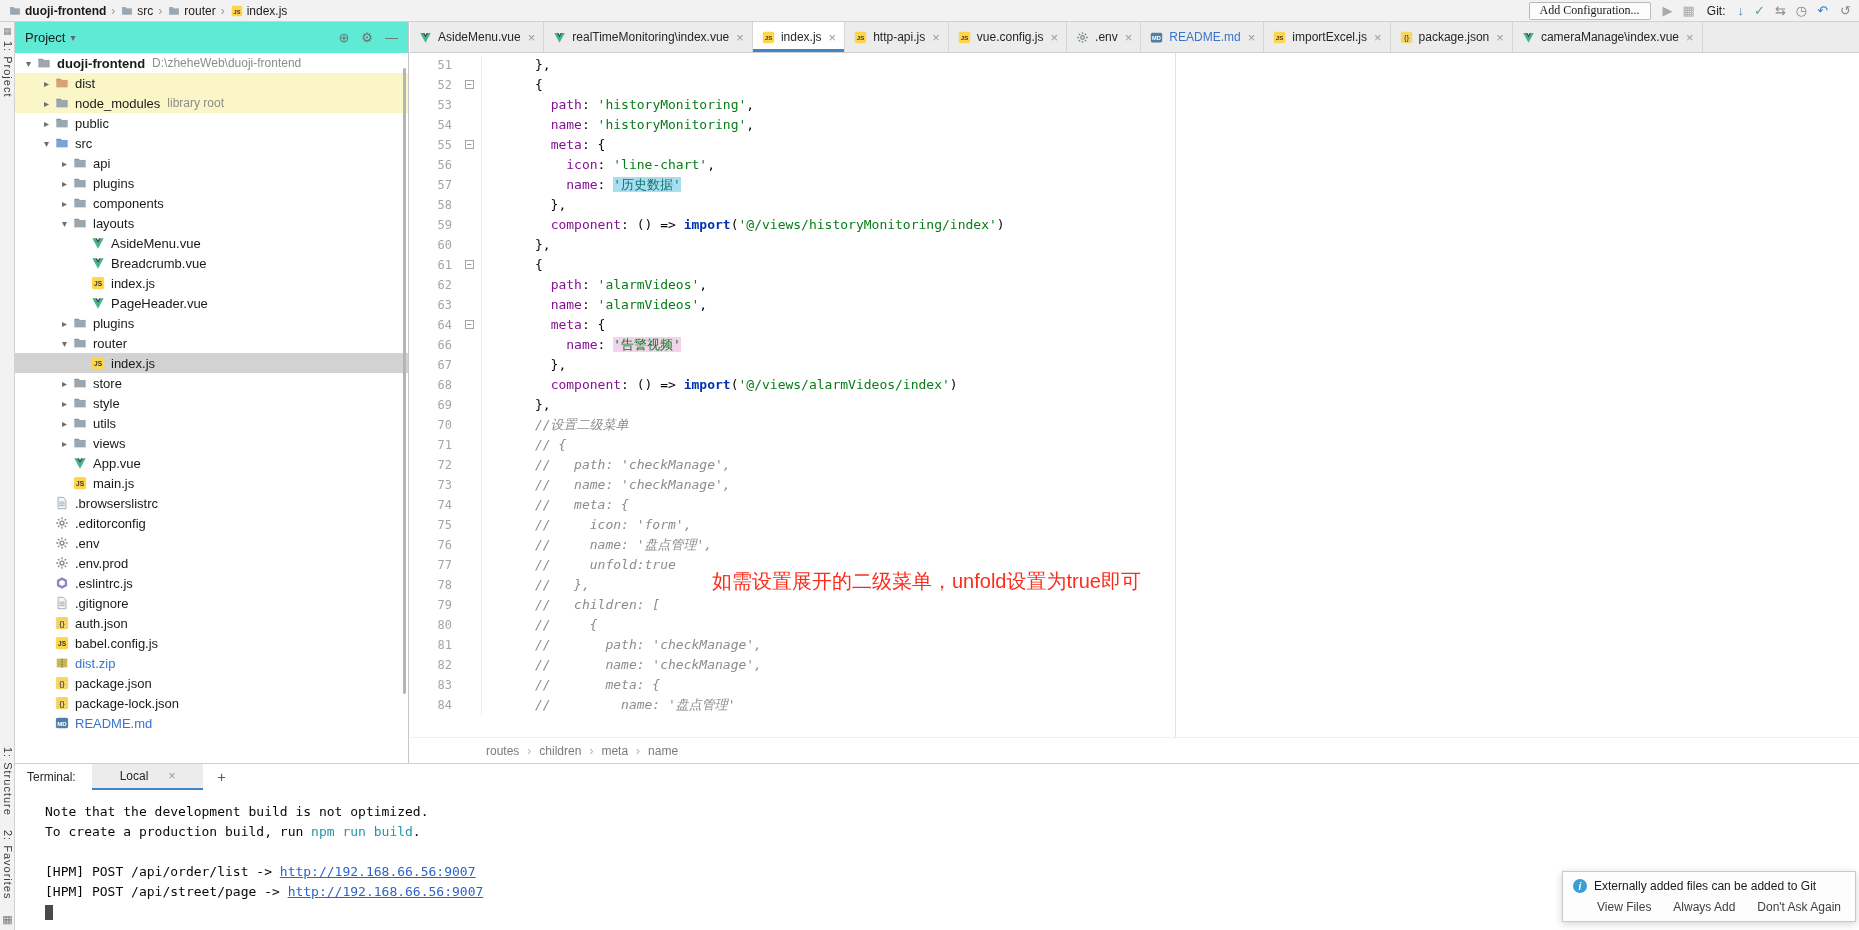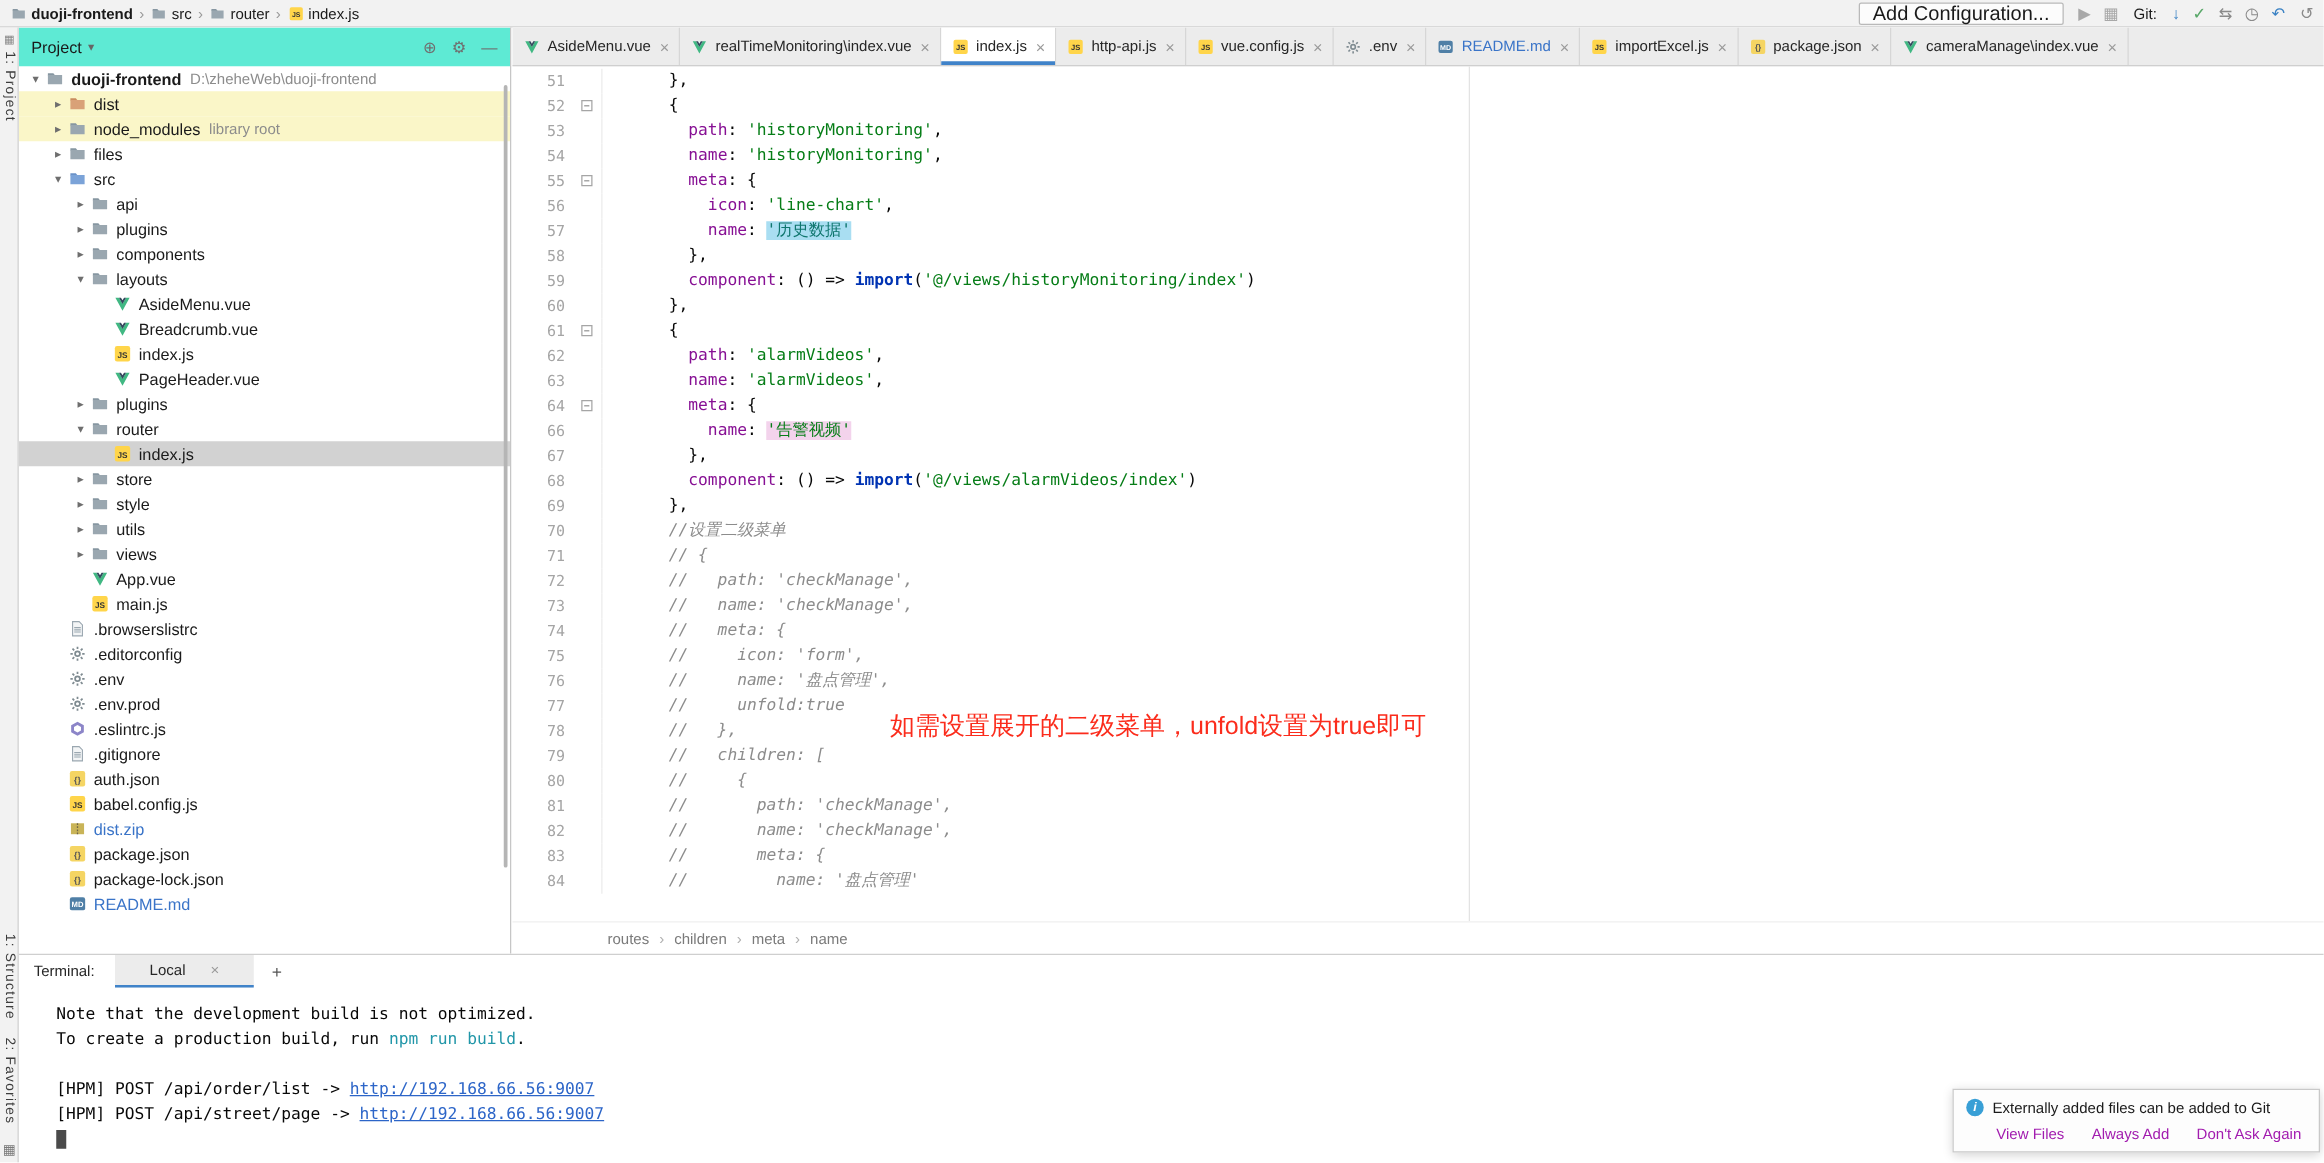--- a/index.html
+++ b/index.html
@@ -9,21 +9,21 @@
   .icon svg{width:14px;height:14px;}
 
   
   #top-bar{position:absolute;left:0;top:0;width:100%;height:22px;background:#f2f2f2;border-bottom:1px solid #d1d1d1;display:flex;align-items:center;padding:0 8px;font-size:12px;}
   .bc{display:flex;align-items:center;gap:4px;}
   .bc-item{display:flex;align-items:center;gap:3px;}
   .bc-item .icon{width:14px;height:14px;flex-basis:14px;}
   .bc-item .icon svg{width:12px;height:12px;}
   .bc-sep{color:#9a9a9a;padding:0 1px;}
   .toolbar{margin-left:auto;display:flex;align-items:center;gap:12px;}
-  #add-config{font-family:Liberation Sans, sans-serif;font-size:16px;color:#1a1a1a;background:#fcfcfc;border:1px solid #b9b9b9;border-radius:2px;height:18px;padding:0 10px;}
+  #add-config{font-family:Liberation Serif, serif;font-size:12px;color:#1a1a1a;background:#fcfcfc;border:1px solid #b9b9b9;border-radius:2px;height:18px;padding:0 10px;}
   .tool-icons{display:flex;align-items:center;gap:10px;}
   .tool-icons .tbi{font-size:13px;line-height:1;cursor:default;}
   .git-label{color:#1a1a1a;}
 
   
   #left-strip{position:absolute;left:0;top:22px;bottom:0;width:15px;background:#f2f2f2;border-right:1px solid #d1d1d1;z-index:2;}
   .v-label{writing-mode:vertical-rl;font-size:11px;color:#3c3c3c;letter-spacing:1px;white-space:nowrap;}
   .strip-top{position:absolute;top:4px;left:0;width:15px;display:flex;flex-direction:column;align-items:center;gap:5px;}
   .strip-bottom{position:absolute;bottom:4px;left:0;width:15px;display:flex;flex-direction:column;align-items:center;gap:14px;}
   .strip-corner{font-size:11px;color:#7a7a7a;}
@@ -83,21 +83,21 @@
   .term-line{white-space:pre;min-height:20px;}
   .cyan{color:#2196a8;}
   .link{color:#2c65c8;text-decoration:underline;}
   .cursor{display:inline-block;width:8px;height:15px;background:#4a4a4a;vertical-align:middle;}
 
   
   #notification{position:absolute;right:3px;bottom:8px;width:294px;background:#fdfdfd;border:1px solid #c9c9c9;box-shadow:0 2px 8px rgba(0,0,0,.18);padding:7px 10px 7px 10px;font-size:12px;z-index:10;}
   .n-row1{display:flex;align-items:center;gap:7px;}
   .info-icon{width:14px;height:14px;flex:0 0 14px;border-radius:50%;background:#389fd6;color:#fff;font-size:10px;font-weight:bold;display:inline-flex;align-items:center;justify-content:center;font-style:italic;}
   .n-actions{display:flex;justify-content:space-between;padding:7px 4px 0 24px;}
-  .n-actions span{color:#a21caf;cursor:default;}
+  .n-actions span{color:#404040;cursor:default;}
 </style>
 </head>
 <body>
 
 <div id="app">
 
   <header id="top-bar">
     <div class="bc">
         <span class="bc-item">
           <span class="icon">
@@ -216,21 +216,21 @@
           <span class="suffix">library root</span>
         </div>
         <div class="tree-row" style="padding-left: 24px;">
           <span class="chev">▸</span>
           <span class="icon">
             <svg viewBox="0 0 16 16">
               <path fill="#8696a1" d="M1.5 3h5l1.6 2H1.5z"></path>
               <path fill="#9aa7b0" d="M1.5 4.5h13V13h-13z"></path>
             </svg>
           </span>
-          <span class="tree-label">files</span>
+          <span class="tree-label">public</span>
         </div>
         <div class="tree-row" style="padding-left: 24px;">
           <span class="chev">▾</span>
           <span class="icon">
             <svg viewBox="0 0 16 16">
               <path fill="#6a92c8" d="M1.5 3h5l1.6 2H1.5z"></path>
               <path fill="#7ba3d8" d="M1.5 4.5h13V13h-13z"></path>
             </svg>
           </span>
           <span class="tree-label">src</span>

